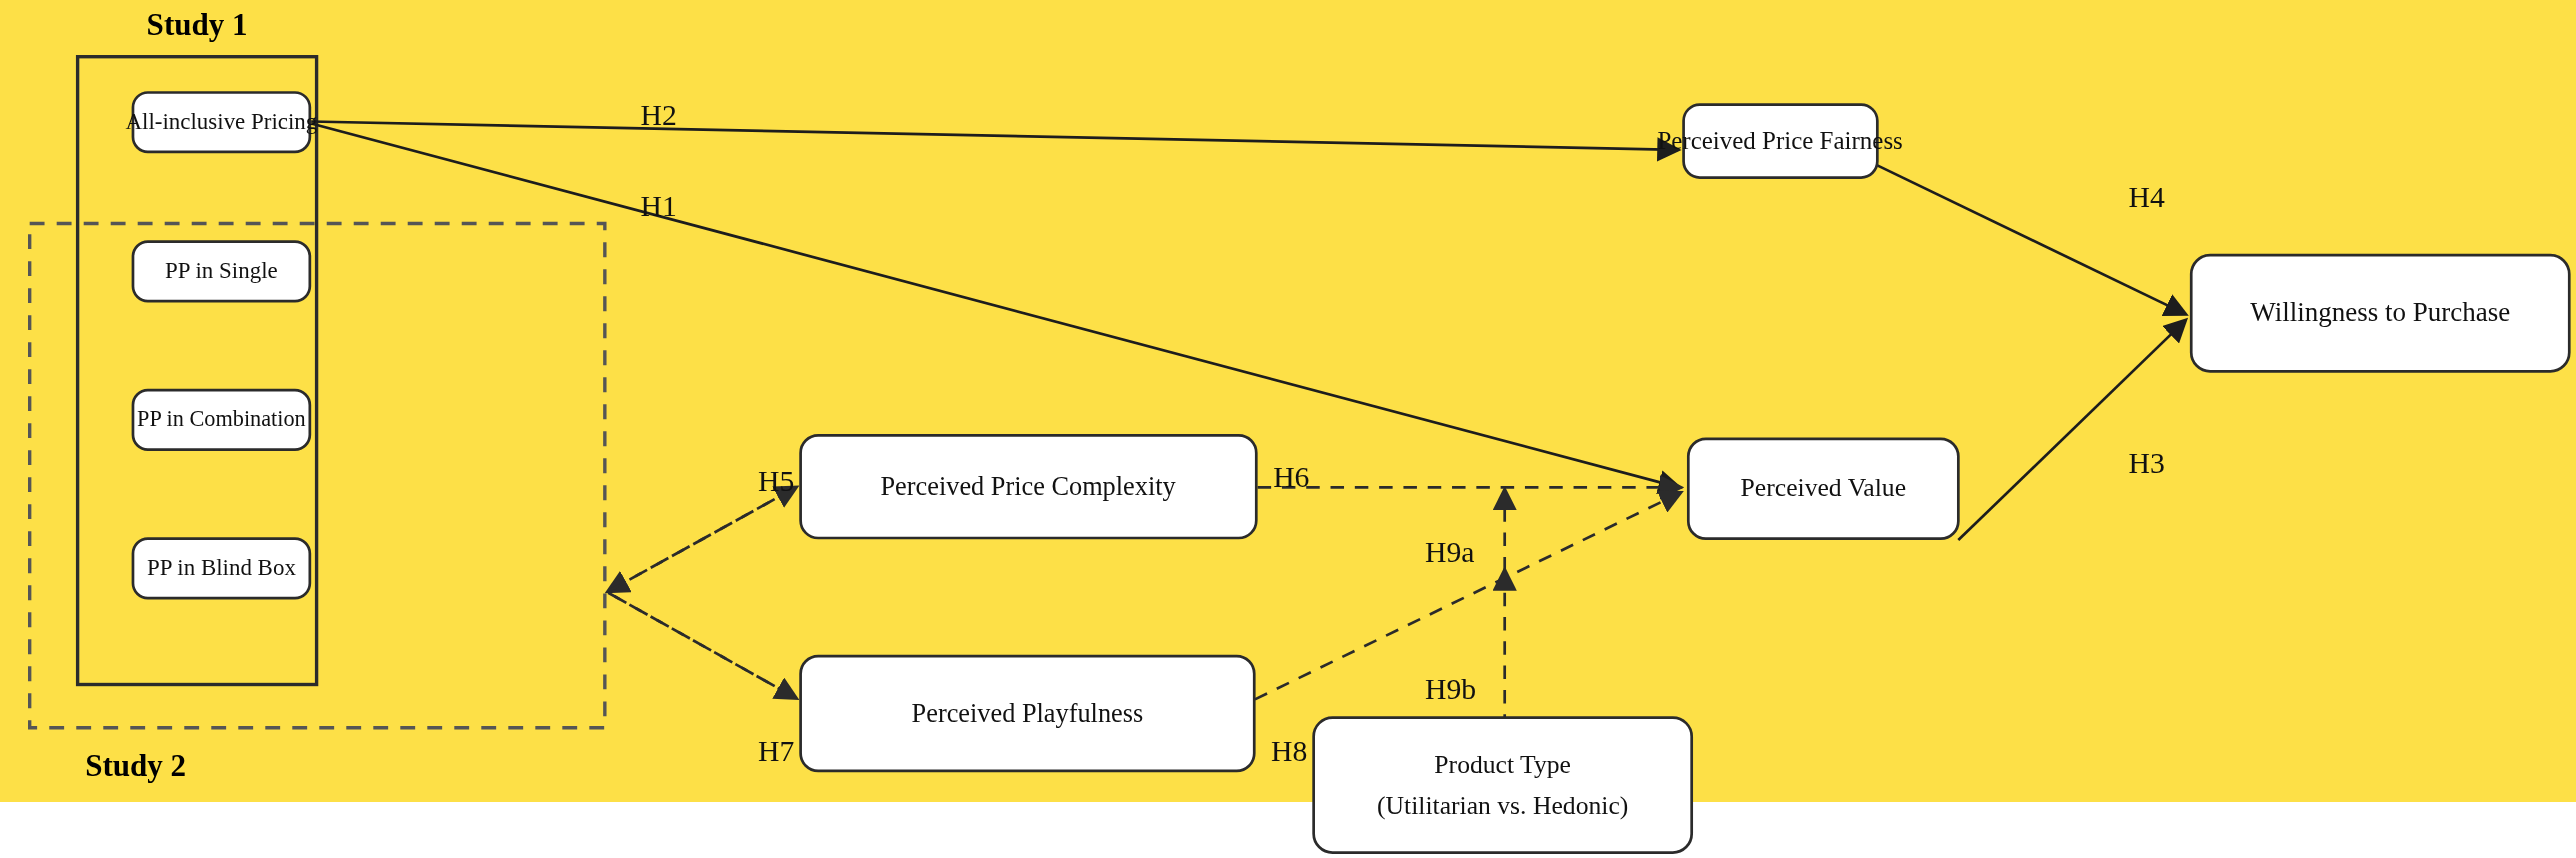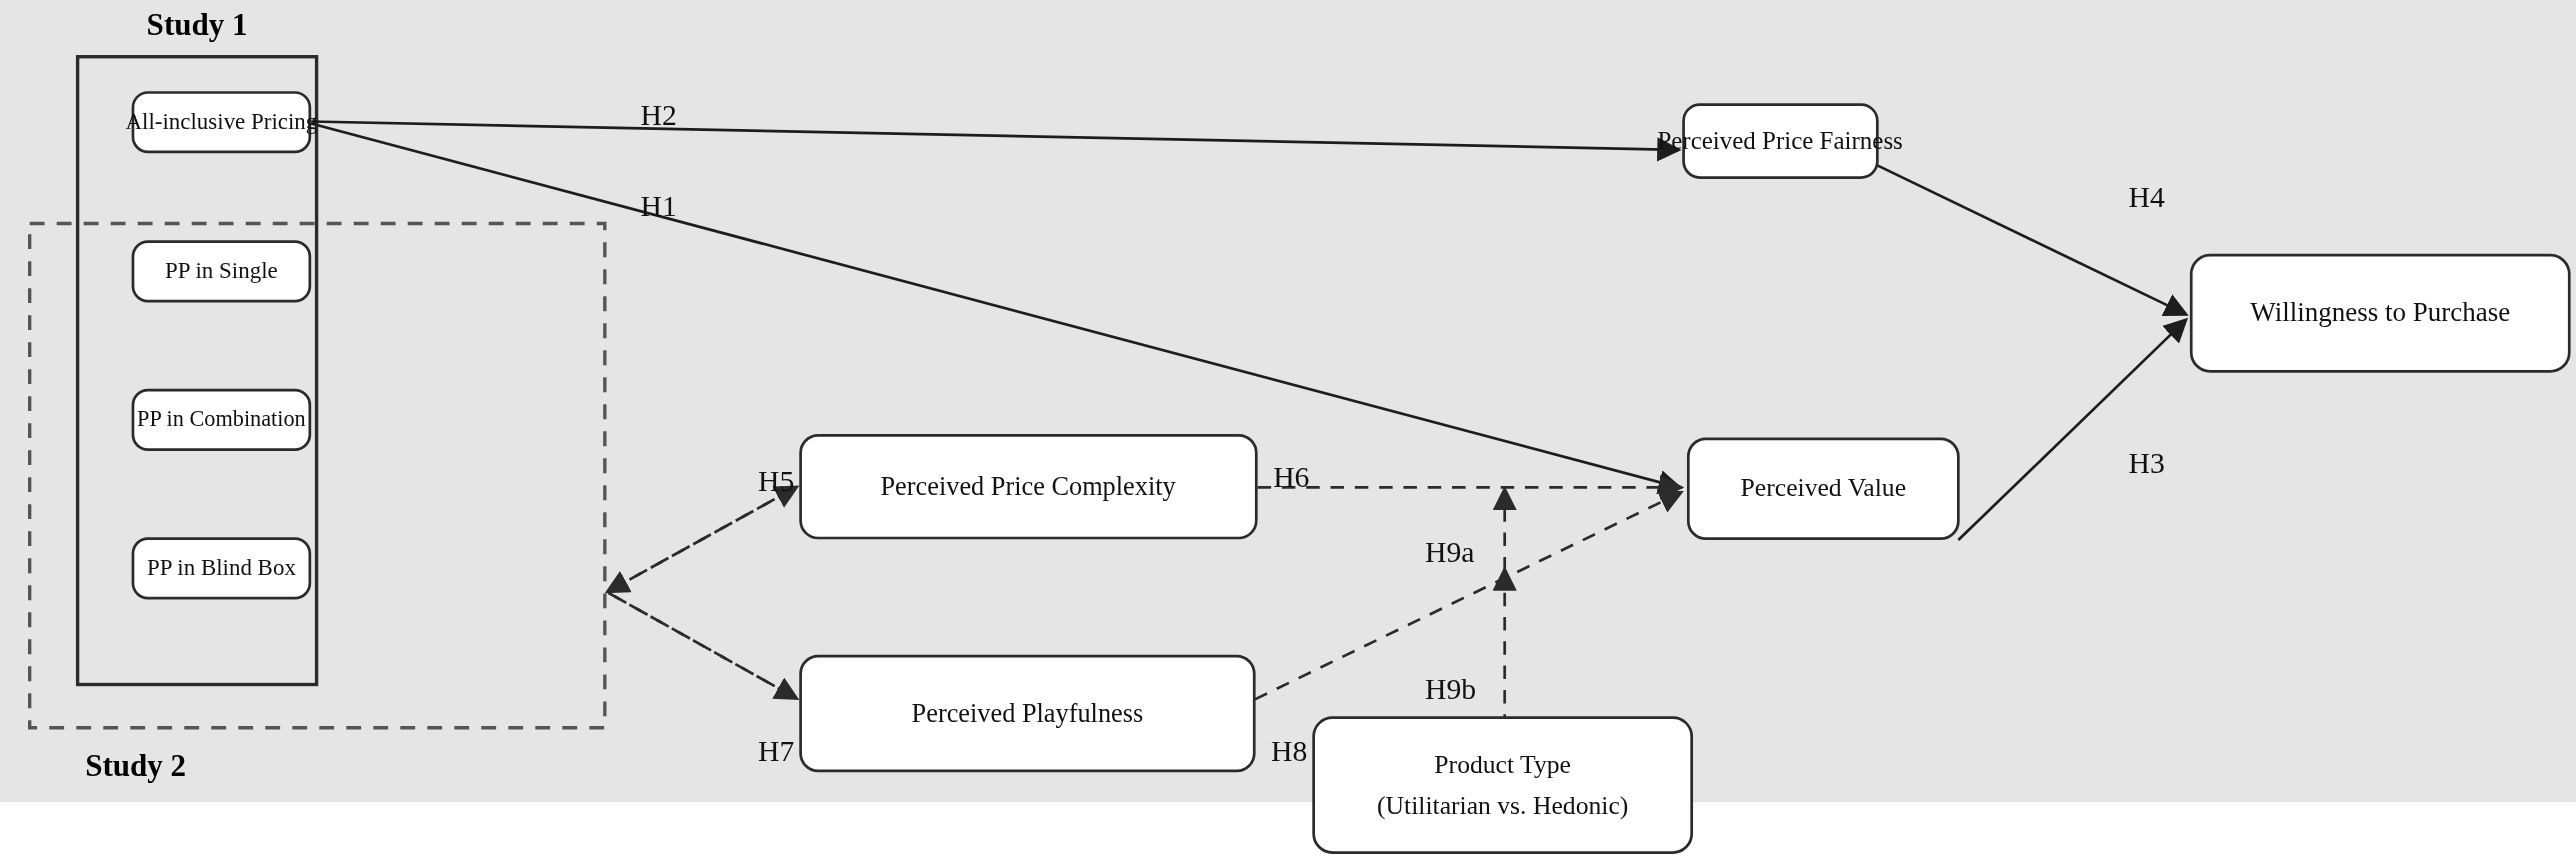--- a/index.html
+++ b/index.html
@@ -10,21 +10,21 @@
   body {
     width: 2576px;
     height: 858px;
     font-family: "Liberation Serif", "DejaVu Serif", serif;
     overflow: hidden;
   }
   #diagram-root {
     position: relative;
     width: 2576px;
     height: 802px;
-    background: #e5e5e5;
+    background: #fde047;
   }
   svg#model-svg {
     display: block;
     width: 2576px;
     height: 858px;
   }
   .node-rect {
     fill: #ffffff;
     stroke: #2b2b2b;
     stroke-width: 4;

